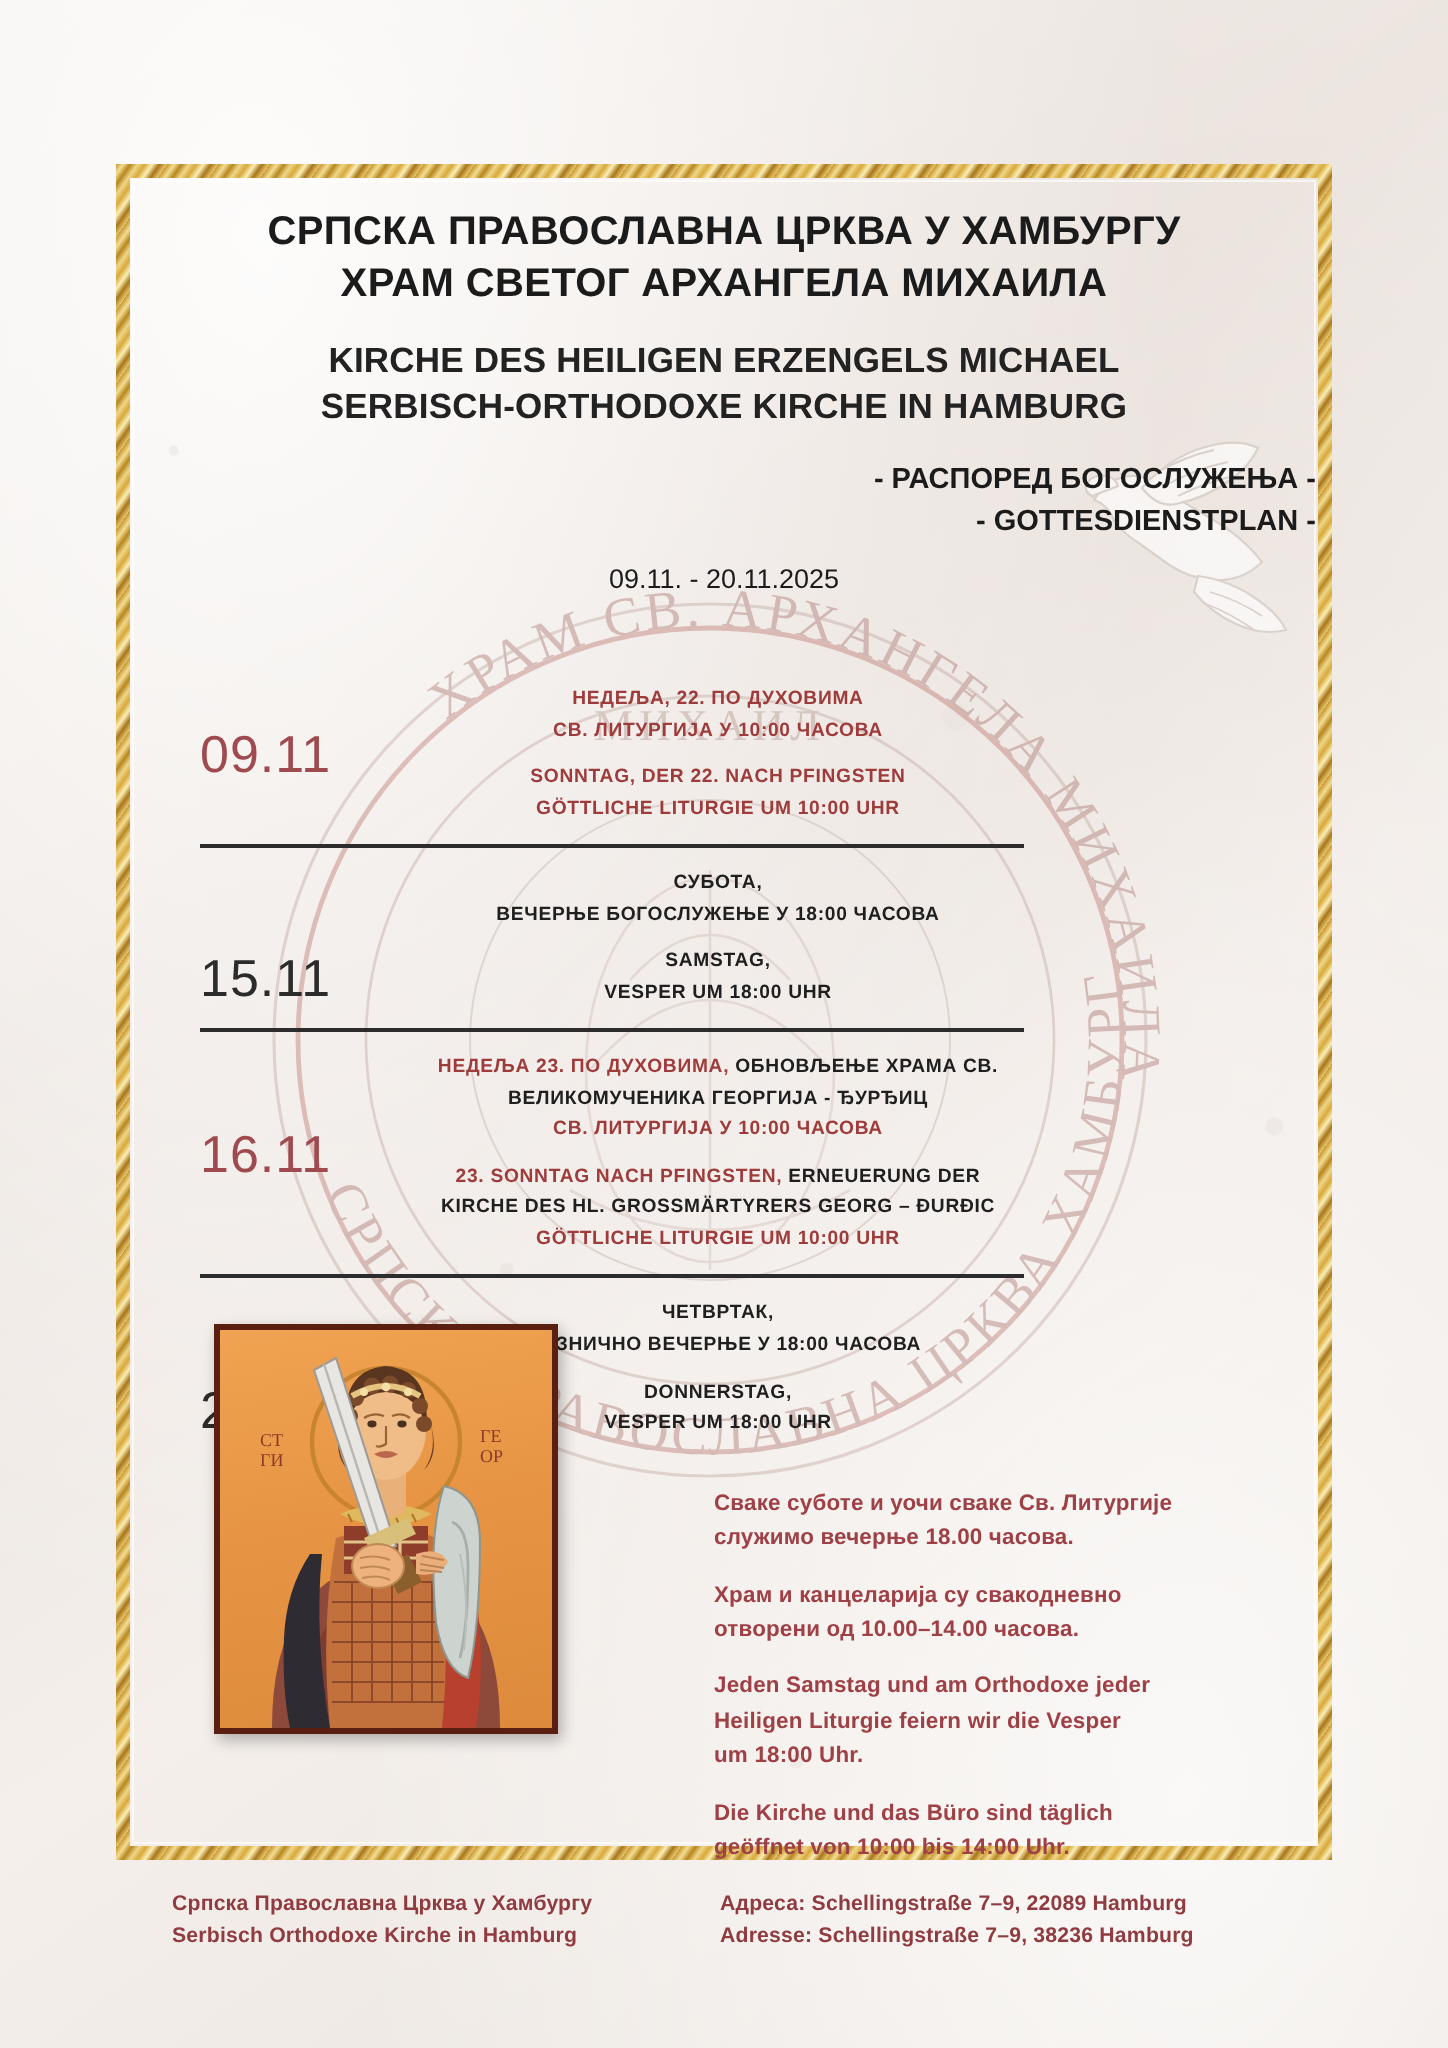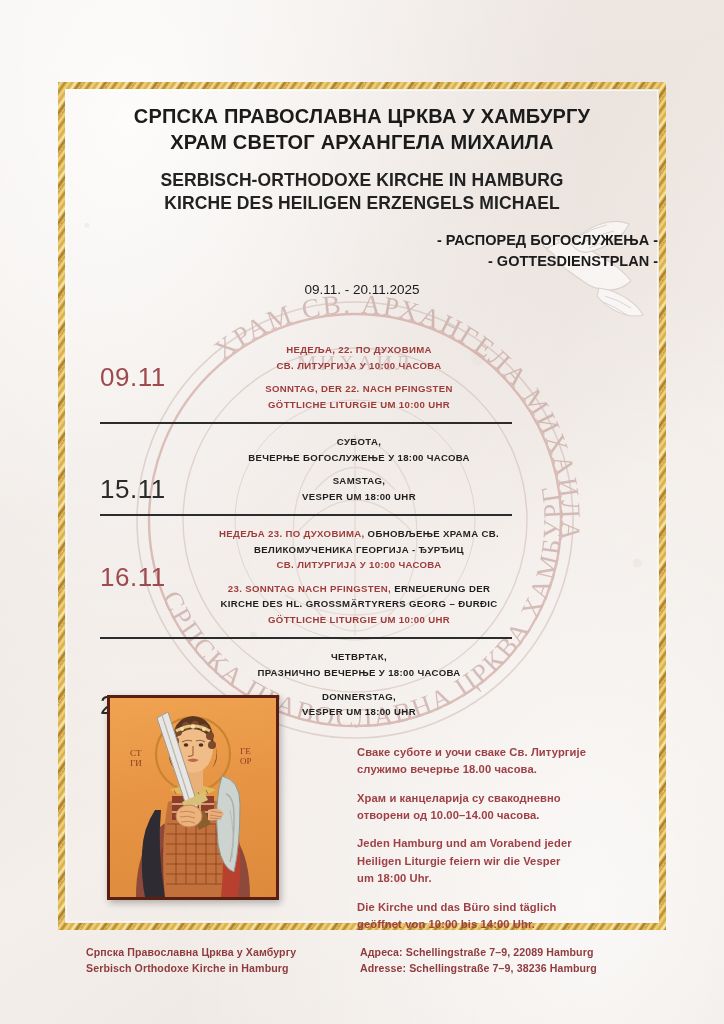--- a/index.html
+++ b/index.html
@@ -99,21 +99,21 @@
   .date.dark{color:#2b2b2b;margin-top:40px;}
   .entry{flex:1;padding-left:6px;}
   .ln{font-size:9.6px;font-weight:700;letter-spacing:.35px;line-height:1.62;text-align:center;}
   .ln.red{color:#9e3b3b;}
   .ln.dark{color:#1f1f1f;}
   .blk{margin:0;}
   .blk + .blk{margin-top:8px;}
 
   
   .icon-photo{
-    position:absolute;left:107px;top:695px;width:172px;height:205px;
+    position:absolute;left:107px;top:662px;width:172px;height:205px;
     background:#5b1f12;
     padding:3px;box-sizing:border-box;
     box-shadow:2px 3px 7px rgba(0,0,0,.28);
   }
   .icon-photo .plate{
     width:100%;height:100%;
     background:linear-gradient(170deg,#f0a352 0%,#e79544 45%,#dd8a3c 100%);
     position:relative;overflow:hidden;
   }
   .icon-photo svg{position:absolute;inset:0;width:100%;height:100%;}
@@ -190,22 +190,22 @@
       </g>
     </svg>
   </div>
 
   <div class="header">
     <div class="h-sr">
       <div>СРПСКА ПРАВОСЛАВНА ЦРКВА У ХАМБУРГУ</div>
       <div>ХРАМ СВЕТОГ АРХАНГЕЛА МИХАИЛА</div>
     </div>
     <div class="h-de">
+      <div>KIRCHE DES HEILIGEN ERZENGELS MICHAEL</div>
       <div>SERBISCH-ORTHODOXE KIRCHE IN HAMBURG</div>
-      <div>KIRCHE DES HEILIGEN ERZENGELS MICHAEL</div>
     </div>
     <div class="h-sub">
       <div>- РАСПОРЕД БОГОСЛУЖЕЊА -</div>
       <div>- GOTTESDIENSTPLAN -</div>
     </div>
     <div class="h-dates">09.11. - 20.11.2025</div>
   </div>
 
   <div class="schedule">
       <div class="row">
@@ -369,21 +369,21 @@
   <div class="notes">
     <p>
       <span>Сваке суботе и уочи сваке Св. Литургије</span><br>
       <span>служимо вечерње 18.00 часова.</span>
     </p>
     <p>
       <span>Храм и канцеларија су свакодневно</span><br>
       <span>отворени од 10.00–14.00 часова.</span>
     </p>
     <p>
-      <span>Jeden Hamburg und am Vorabend jeder</span><br>
+      <span>Jeden Samstag und am Orthodoxe jeder</span><br>
       <span>Heiligen Liturgie feiern wir die Vesper</span><br>
       <span>um 18:00 Uhr.</span>
     </p>
     <p>
       <span>Die Kirche und das Büro sind täglich</span><br>
       <span>geöffnet von 10:00 bis 14:00 Uhr.</span>
     </p>
   </div>
 
   <div class="footer">

